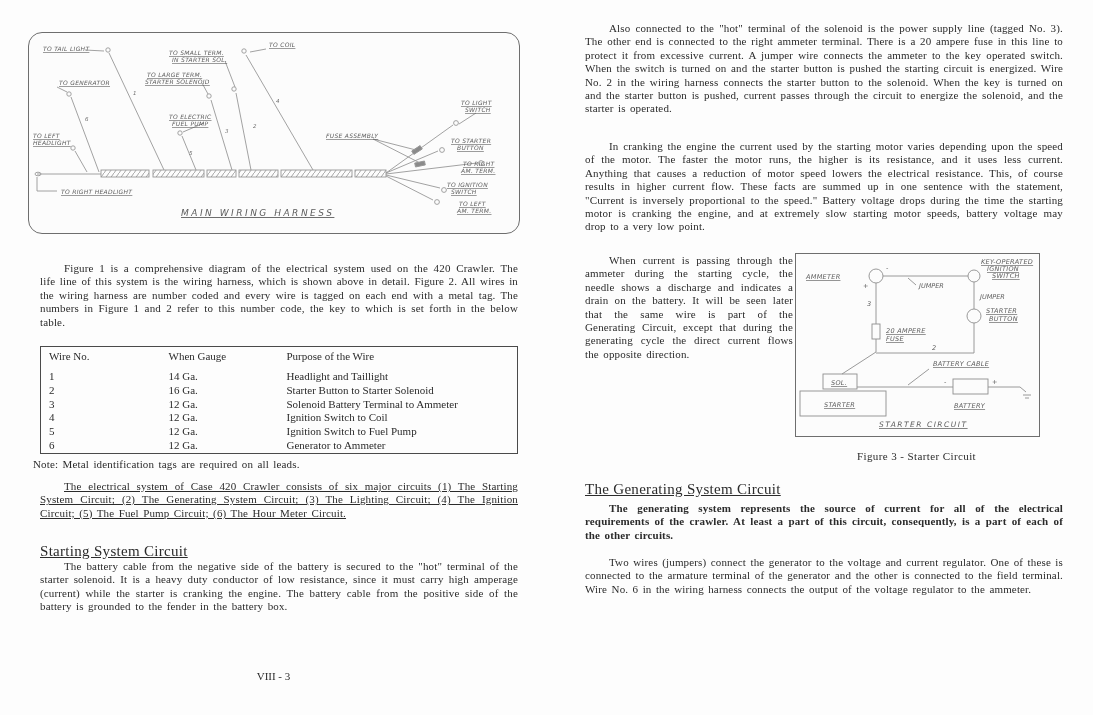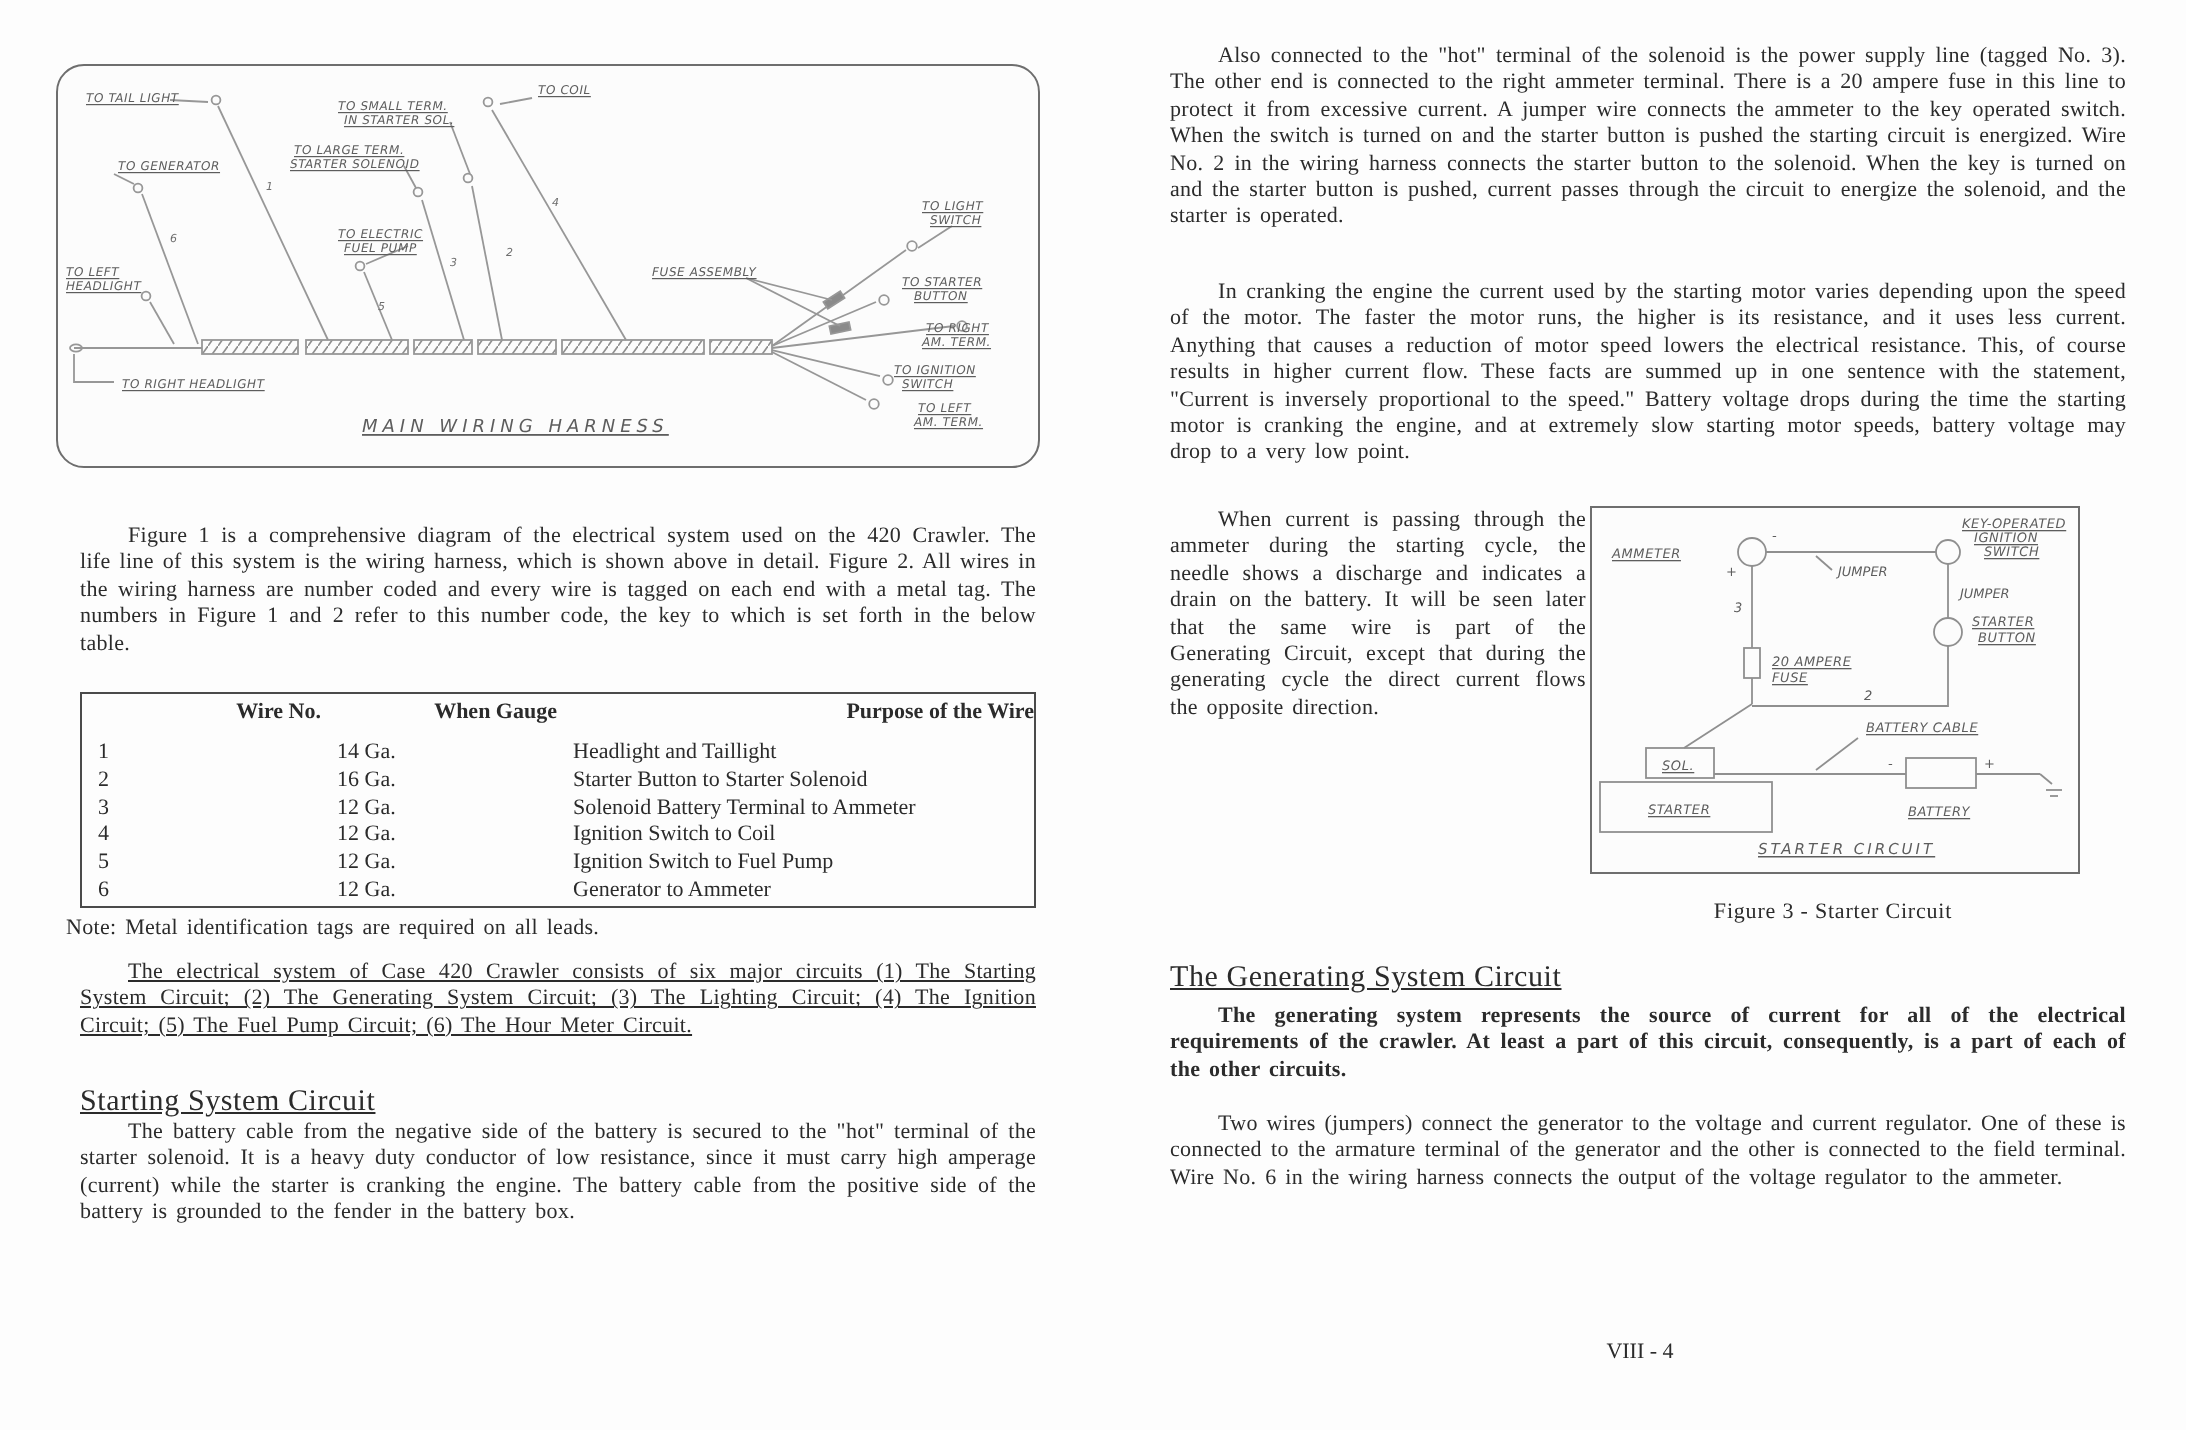--- a/index.html
+++ b/index.html
@@ -17,21 +17,21 @@
   }
   .noindent{text-indent:0;}
   .caption{position:absolute;font-size:11px;text-align:center;letter-spacing:0.4px;}
   .heading{position:absolute;font-size:15px;text-decoration:underline;letter-spacing:0.3px;}
   .pagenum{position:absolute;font-size:11px;text-align:center;width:100%;}
   .fig-box{position:absolute;border:1px solid #6e6e6e;background:#fcfcfc;}
   table.wire-table{
     position:absolute;border:1px solid #4a4a4a;border-collapse:collapse;
     font-size:11px;table-layout:fixed;
   }
-  table.wire-table th{font-weight:bold;text-align:right;padding:3px 0 8px 8px;}
+  table.wire-table th{font-weight:normal;text-align:left;padding:3px 0 8px 8px;}
   table.wire-table td{padding:0 0 1.2px 8px;line-height:12.6px;}
   svg text{text-decoration:none;}
   .hand{font:italic 6px "DejaVu Sans", sans-serif;fill:#5d5d5d;text-decoration:underline;letter-spacing:0.3px;}
   .hand-num{font:italic 5.5px "DejaVu Sans", sans-serif;fill:#6e6e6e;}
   .hand-big{font:italic 9px "DejaVu Sans", sans-serif;fill:#5d5d5d;letter-spacing:2.5px;text-decoration:underline;}
   .hand3{font:italic 6.5px "DejaVu Sans", sans-serif;fill:#5d5d5d;text-decoration:underline;letter-spacing:0.3px;}
   .hand3-plain{font:italic 6.5px "DejaVu Sans", sans-serif;fill:#5d5d5d;}
   .hand3-big{font:italic 7.5px "DejaVu Sans", sans-serif;fill:#5d5d5d;letter-spacing:1.5px;text-decoration:underline;}
 </style>
 </head>
@@ -176,20 +176,21 @@
   </table>
 
   <div class="para noindent" style="left:33px;top:458px;width:478px;text-align:left;">Note:  Metal identification tags are required on all leads.</div>
 
   <div class="para" style="left:40px;top:480px;width:478px;text-decoration:underline;">The electrical system of Case 420 Crawler consists of six major circuits  (1) The Starting System Circuit;  (2) The Generating System Circuit;  (3) The Lighting Circuit; (4) The Ignition Circuit;  (5) The Fuel Pump Circuit;  (6) The Hour Meter Circuit.</div>
 
   <div class="heading" style="left:40px;top:543px;">Starting System Circuit</div>
 
   <div class="para" style="left:40px;top:560px;width:478px;">The battery cable from the negative side of the battery is secured to the "hot" terminal of the starter solenoid.  It is a heavy duty conductor of low resistance, since it must carry high amperage (current) while the starter is cranking the engine. The battery cable from the positive side of the battery is grounded to the fender in the battery box.</div>
 
+  <div class="pagenum" style="top:670px;">VIII - 3</div>
 </div>
 
 <div class="page" id="page-right">
 
   <div class="para" style="left:38px;top:22px;width:478px;">Also connected to the "hot" terminal of the solenoid is the power supply line (tagged No. 3).  The other end is connected to the right ammeter terminal.  There is a 20 ampere fuse in this line to protect it from excessive current.  A jumper wire connects the ammeter to the key operated switch.  When the switch is turned on and the starter button is pushed the starting circuit is energized.  Wire No. 2 in the wiring harness connects the starter button to the solenoid.  When the key is turned on and the starter button is pushed, current passes through the circuit to energize the solenoid, and the starter is operated.</div>
 
   <div class="para" style="left:38px;top:140px;width:478px;">In cranking the engine the current used by the starting motor varies depending upon the speed of the motor. The faster the motor runs, the higher is its resistance, and it uses less current.  Anything that causes a reduction of motor speed lowers the electrical resistance.  This, of course results in higher current flow.  These facts are summed up in one sentence with the statement, "Current is inversely proportional to the speed."  Battery voltage drops during the time the starting motor is cranking the engine, and at extremely slow starting motor speeds, battery voltage may drop to a very low point.</div>
 
   <div class="para" style="left:38px;top:254px;width:208px;">When current is passing through the ammeter during the starting cycle, the needle shows a discharge and indicates a drain on the battery.  It will be seen later that the same wire is part of the Generating Circuit, except that during the generating cycle the direct current flows the opposite direction.</div>
 
@@ -242,14 +243,13 @@
   </div>
 
   <div class="caption" style="left:248px;top:450px;width:243px;">Figure 3 - Starter Circuit</div>
 
   <div class="heading" style="left:38px;top:481px;">The Generating System Circuit</div>
 
   <div class="para" style="left:38px;top:502px;width:478px;font-weight:bold;">The generating system represents the source of current for all of the electrical requirements of the crawler.  At least a part of this circuit, consequently, is a part of each of the other circuits.</div>
 
   <div class="para" style="left:38px;top:556px;width:478px;">Two wires (jumpers) connect the generator to the voltage and current regulator. One of these is connected to the armature terminal of the generator and the other is connected to the field terminal.  Wire No. 6 in the wiring harness connects the output of the voltage regulator to the ammeter.</div>
 
-  <div class="pagenum" style="top:670px;">VIII - 4</div>
 </div>
 
 </body></html>

